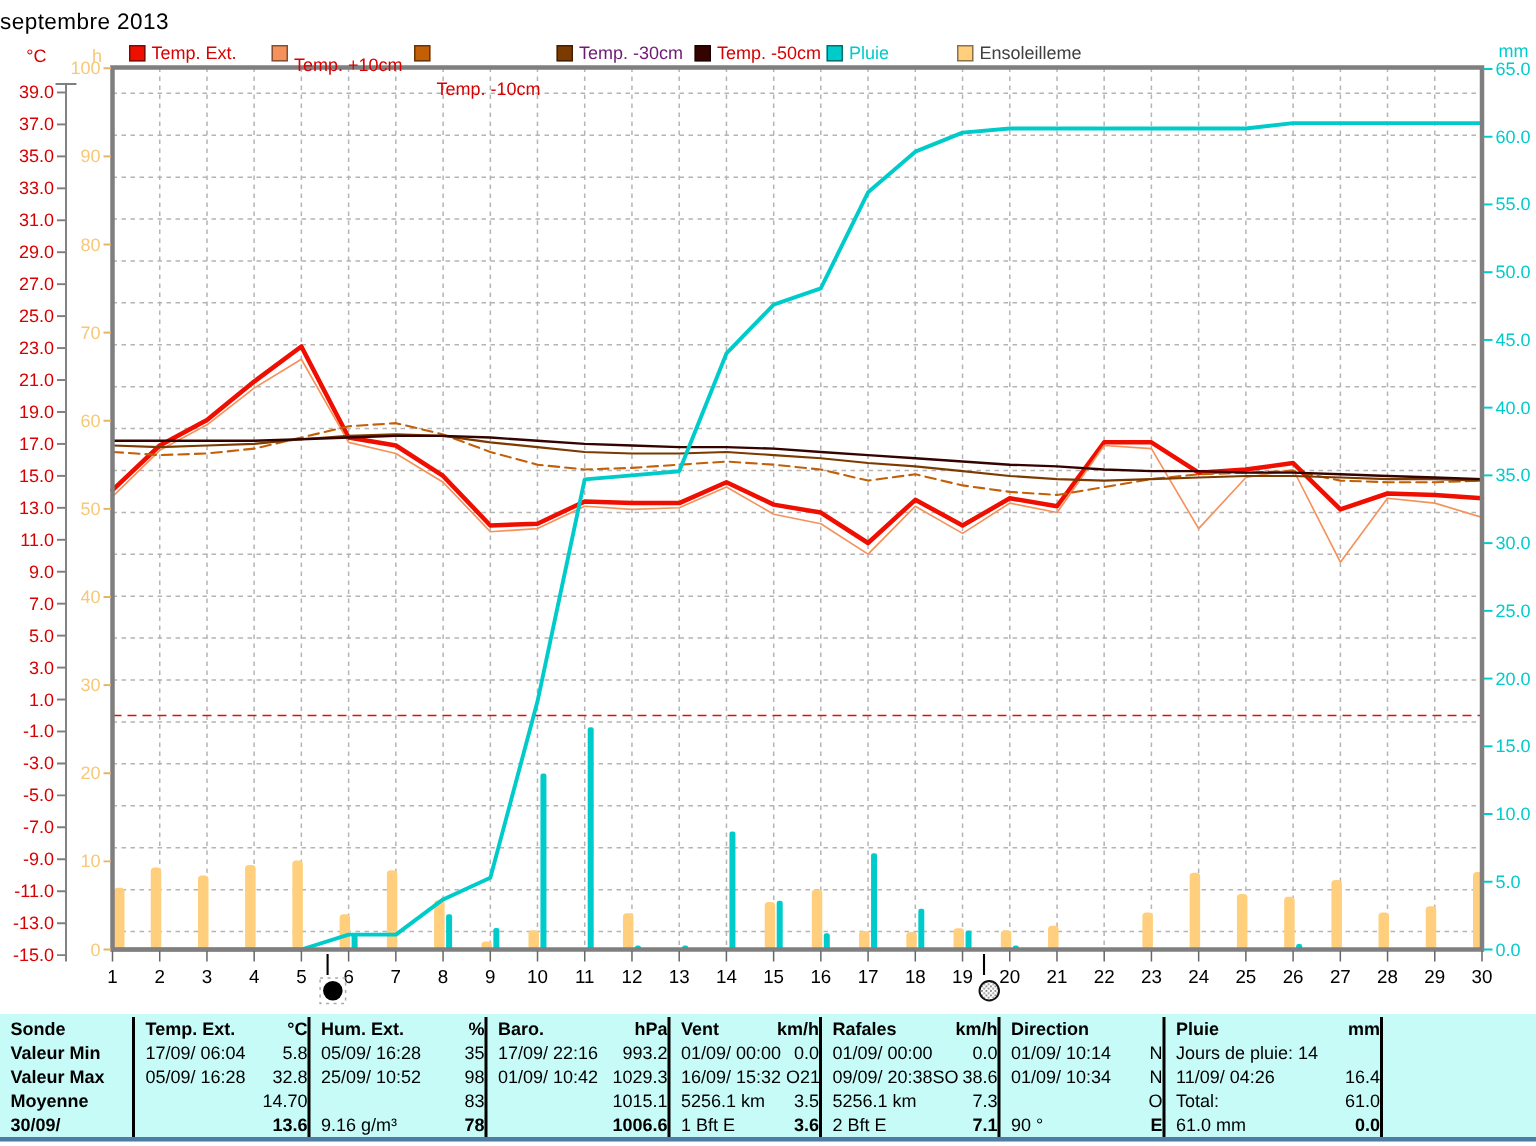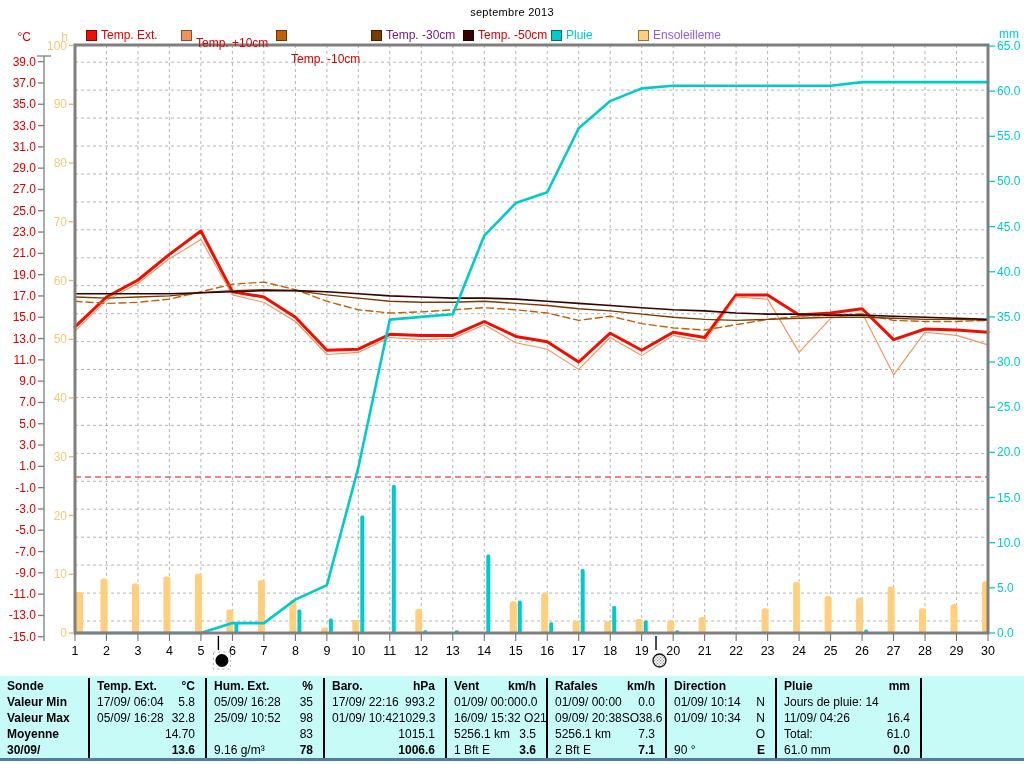--- a/index.html
+++ b/index.html
@@ -1,37 +1,37 @@
 <!DOCTYPE html>
 <html><head>
 <meta charset="utf-8">
 <style>
   html,body{margin:0;padding:0}
   body{width:1024px;height:764px;position:relative;background:#ffffff;overflow:hidden;
        font-family:"Liberation Sans",sans-serif}
-  #title{position:absolute;top:6px;left:0;width:100%;text-align:center;
-         font-size:11px;color:#000;letter-spacing:.3px}
+  #title{position:absolute;top:6px;left:0;width:100%;text-align:left;
+         font-size:15px;color:#000;letter-spacing:.3px}
   #chart{position:absolute;left:0;top:0}
   #legend{position:absolute;left:86px;top:27px;display:flex;align-items:center;height:16px}
   #legend .li{display:flex;align-items:center;flex:0 0 auto;font-size:12px;white-space:nowrap}
   #legend .li:nth-child(1){width:95px}
   #legend .li:nth-child(2){width:95px}
   #legend .li:nth-child(3){width:95px}
   #legend .li:nth-child(4){width:92px}
   #legend .li:nth-child(5){width:88px}
   #legend .li:nth-child(6){width:87px}
   #legend .sw{width:11px;height:11px;display:inline-block;margin-right:4px;
               border:1px solid rgba(0,0,0,.45);box-sizing:border-box}
   #stats{position:absolute;left:0;top:676px;width:1024px;height:85px;background:#c6fbf8;
          border-bottom:3px solid #4e7ca8;display:flex;box-sizing:border-box;
          font-weight:700;font-size:12px;color:#000;padding-top:2px}
   .tcol{box-sizing:border-box;height:80px;overflow:hidden}
   .tcol.sep{border-left:2px solid #000}
   .trow{height:16px;line-height:16px;display:flex;justify-content:space-between;
-        padding:0 10px 0 7px;white-space:nowrap}
+        padding:0 0 0 7px;white-space:nowrap}
   .trow .n{font-weight:400}
 </style>
 </head>
 <body>
 
 <svg id="chart" width="1024" height="675">
     <rect x="0" y="0" width="1024" height="675" fill="#ffffff"></rect>
     <defs>
       <pattern id="dither" width="3" height="3" patternUnits="userSpaceOnUse">
         <rect x="0" y="0" width="3" height="3" fill="#ffffff"></rect>
@@ -354,21 +354,21 @@
     <div class="li">
       <span class="sw" style="background: rgb(51, 3, 0);"></span>
       <span style="color: rgb(216, 0, 0);">Temp. -50cm</span>
     </div>
     <div class="li">
       <span class="sw" style="background: rgb(0, 203, 203);"></span>
       <span style="color: rgb(0, 203, 203);">Pluie</span>
     </div>
     <div class="li">
       <span class="sw" style="background: rgb(255, 207, 125);"></span>
-      <span style="color: #8b5cf6;">Ensoleilleme</span>
+      <span style="color: #404040;">Ensoleilleme</span>
     </div>
   </div>
 <div id="stats">
     <div class="tcol" style="width: 88px;">
       <div class="trow">
         <span>Sonde</span>
         <span></span>
       </div>
       <div class="trow">
         <span>Valeur Min</span>

